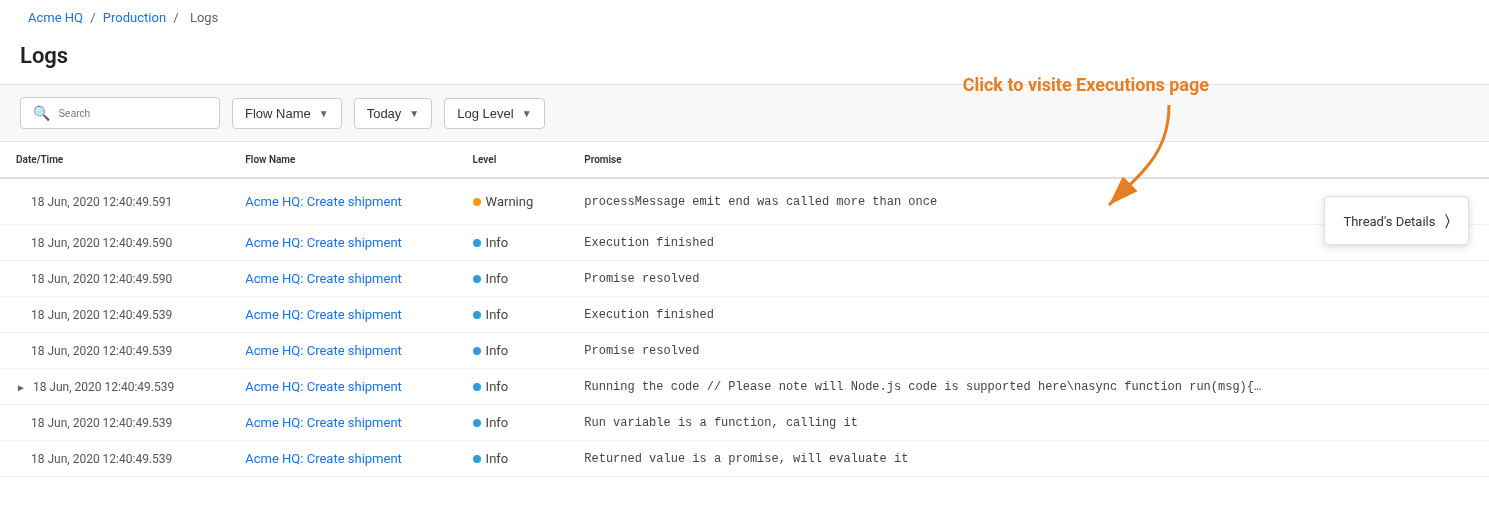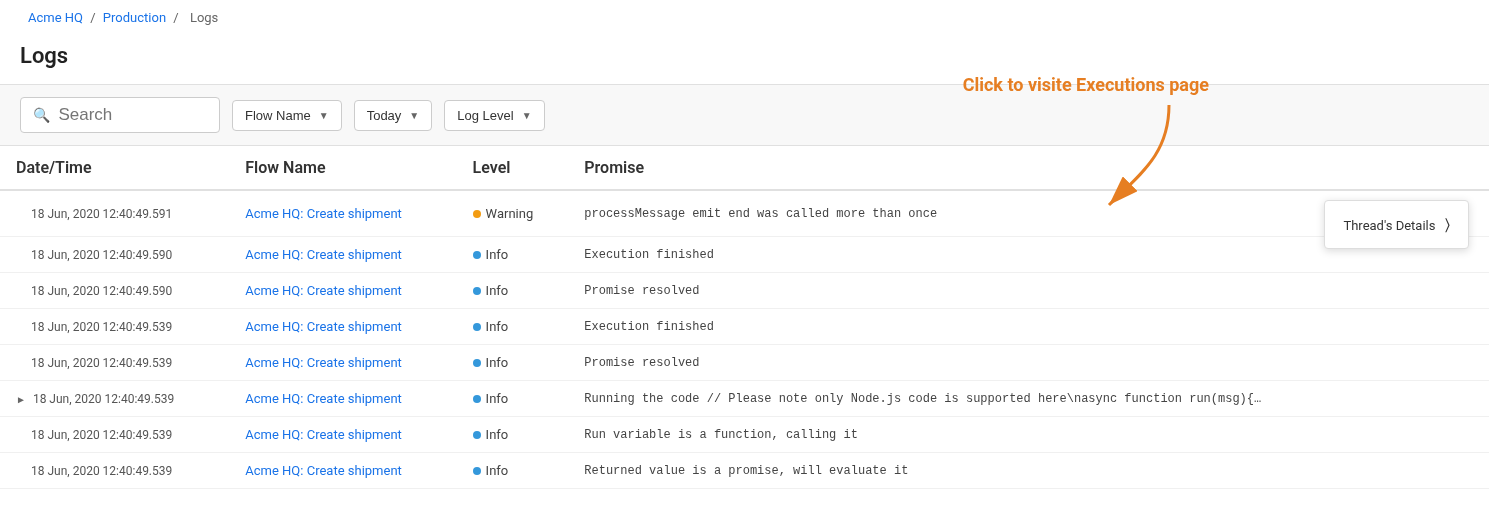--- a/index.html
+++ b/index.html
@@ -9,29 +9,29 @@
     .breadcrumb a { color: #1a73e8; text-decoration: none; }
     .breadcrumb span { color: #666; margin: 0 4px; }
 
     .page-header { padding: 8px 20px 16px; }
     .page-title { font-size: 22px; font-weight: 600; color: #222; }
     .page-subtitle { font-size: 13px; color: #666; margin-top: 4px; }
 
     .filters-bar { background: #f8f8f8; border-top: 1px solid #e0e0e0; border-bottom: 1px solid #e0e0e0; padding: 12px 20px; display: flex; align-items: center; gap: 12px; position: relative; }
 
     .search-box { display: flex; align-items: center; gap: 8px; border: 1px solid #ccc; border-radius: 4px; padding: 7px 12px; background: #fff; width: 200px; }
-    .search-box input { border: none; outline: none; font-size: 17px; color: #999; width: 140px; background: transparent; }
+    .search-box input { border: none; outline: none; font-size: 10px; color: #999; width: 140px; background: transparent; }
 
     .dropdown-btn { display: flex; align-items: center; gap: 8px; border: 1px solid #ccc; border-radius: 4px; padding: 7px 12px; background: #fff; cursor: pointer; font-size: 13px; color: #333; white-space: nowrap; }
     .dropdown-btn .chevron { font-size: 10px; color: #666; }
 
     .table-container { width: 100%; overflow-x: auto; }
     table { width: 100%; border-collapse: collapse; }
     thead tr { border-bottom: 2px solid #e0e0e0; }
-    thead th { text-align: left; padding: 12px 16px; font-size: 16px; font-weight: 600; color: #333; }
+    thead th { text-align: left; padding: 12px 16px; font-size: 10px; font-weight: 600; color: #333; }
     tbody tr { border-bottom: 1px solid #f0f0f0; border-radius: 15px; }
     tbody td { padding: 10px 16px; font-size: 13px; color: #444; vertical-align: middle; }
 
     .level-dot { display: inline-block; width: 8px; height: 8px; border-radius: 50%; margin-right: 5px; }
 
     .level-cell { display: flex; align-items: center; }
 
     .message-cell { font-family: 'Courier New', Courier, monospace; font-size: 12px; color: #444; }
 
     .flow-link { color: #1a73e8; text-decoration: none; font-size: 13px; }
@@ -176,21 +176,21 @@
     </tr>
           <tr>
       <td style="white-space:nowrap; font-size:12px; color:#555;"><span style="cursor:pointer; color:#666; font-size:10px; margin-right:4px;">►</span> 18 Jun, 2020 12:40:49.539</td>
       <td><a href="#" class="flow-link">Acme HQ: Create shipment</a></td>
       <td>
         <div class="level-cell">
           <span class="level-dot" style="background:#3498db;"></span>
           <span>Info</span>
         </div>
       </td>
-      <td class="message-cell">Running the code // Please note only Node.js code is supported here\nasync function run(msg){…</td>
+      <td class="message-cell">Running the code // Please note will Node.js code is supported here\nasync function run(msg){…</td>
       <td style="text-align:right;"></td>
     </tr>
           <tr>
       <td style="white-space:nowrap; font-size:12px; color:#555;"><span style="display:inline-block; width:12px;"></span> 18 Jun, 2020 12:40:49.539</td>
       <td><a href="#" class="flow-link">Acme HQ: Create shipment</a></td>
       <td>
         <div class="level-cell">
           <span class="level-dot" style="background:#3498db;"></span>
           <span>Info</span>
         </div>

